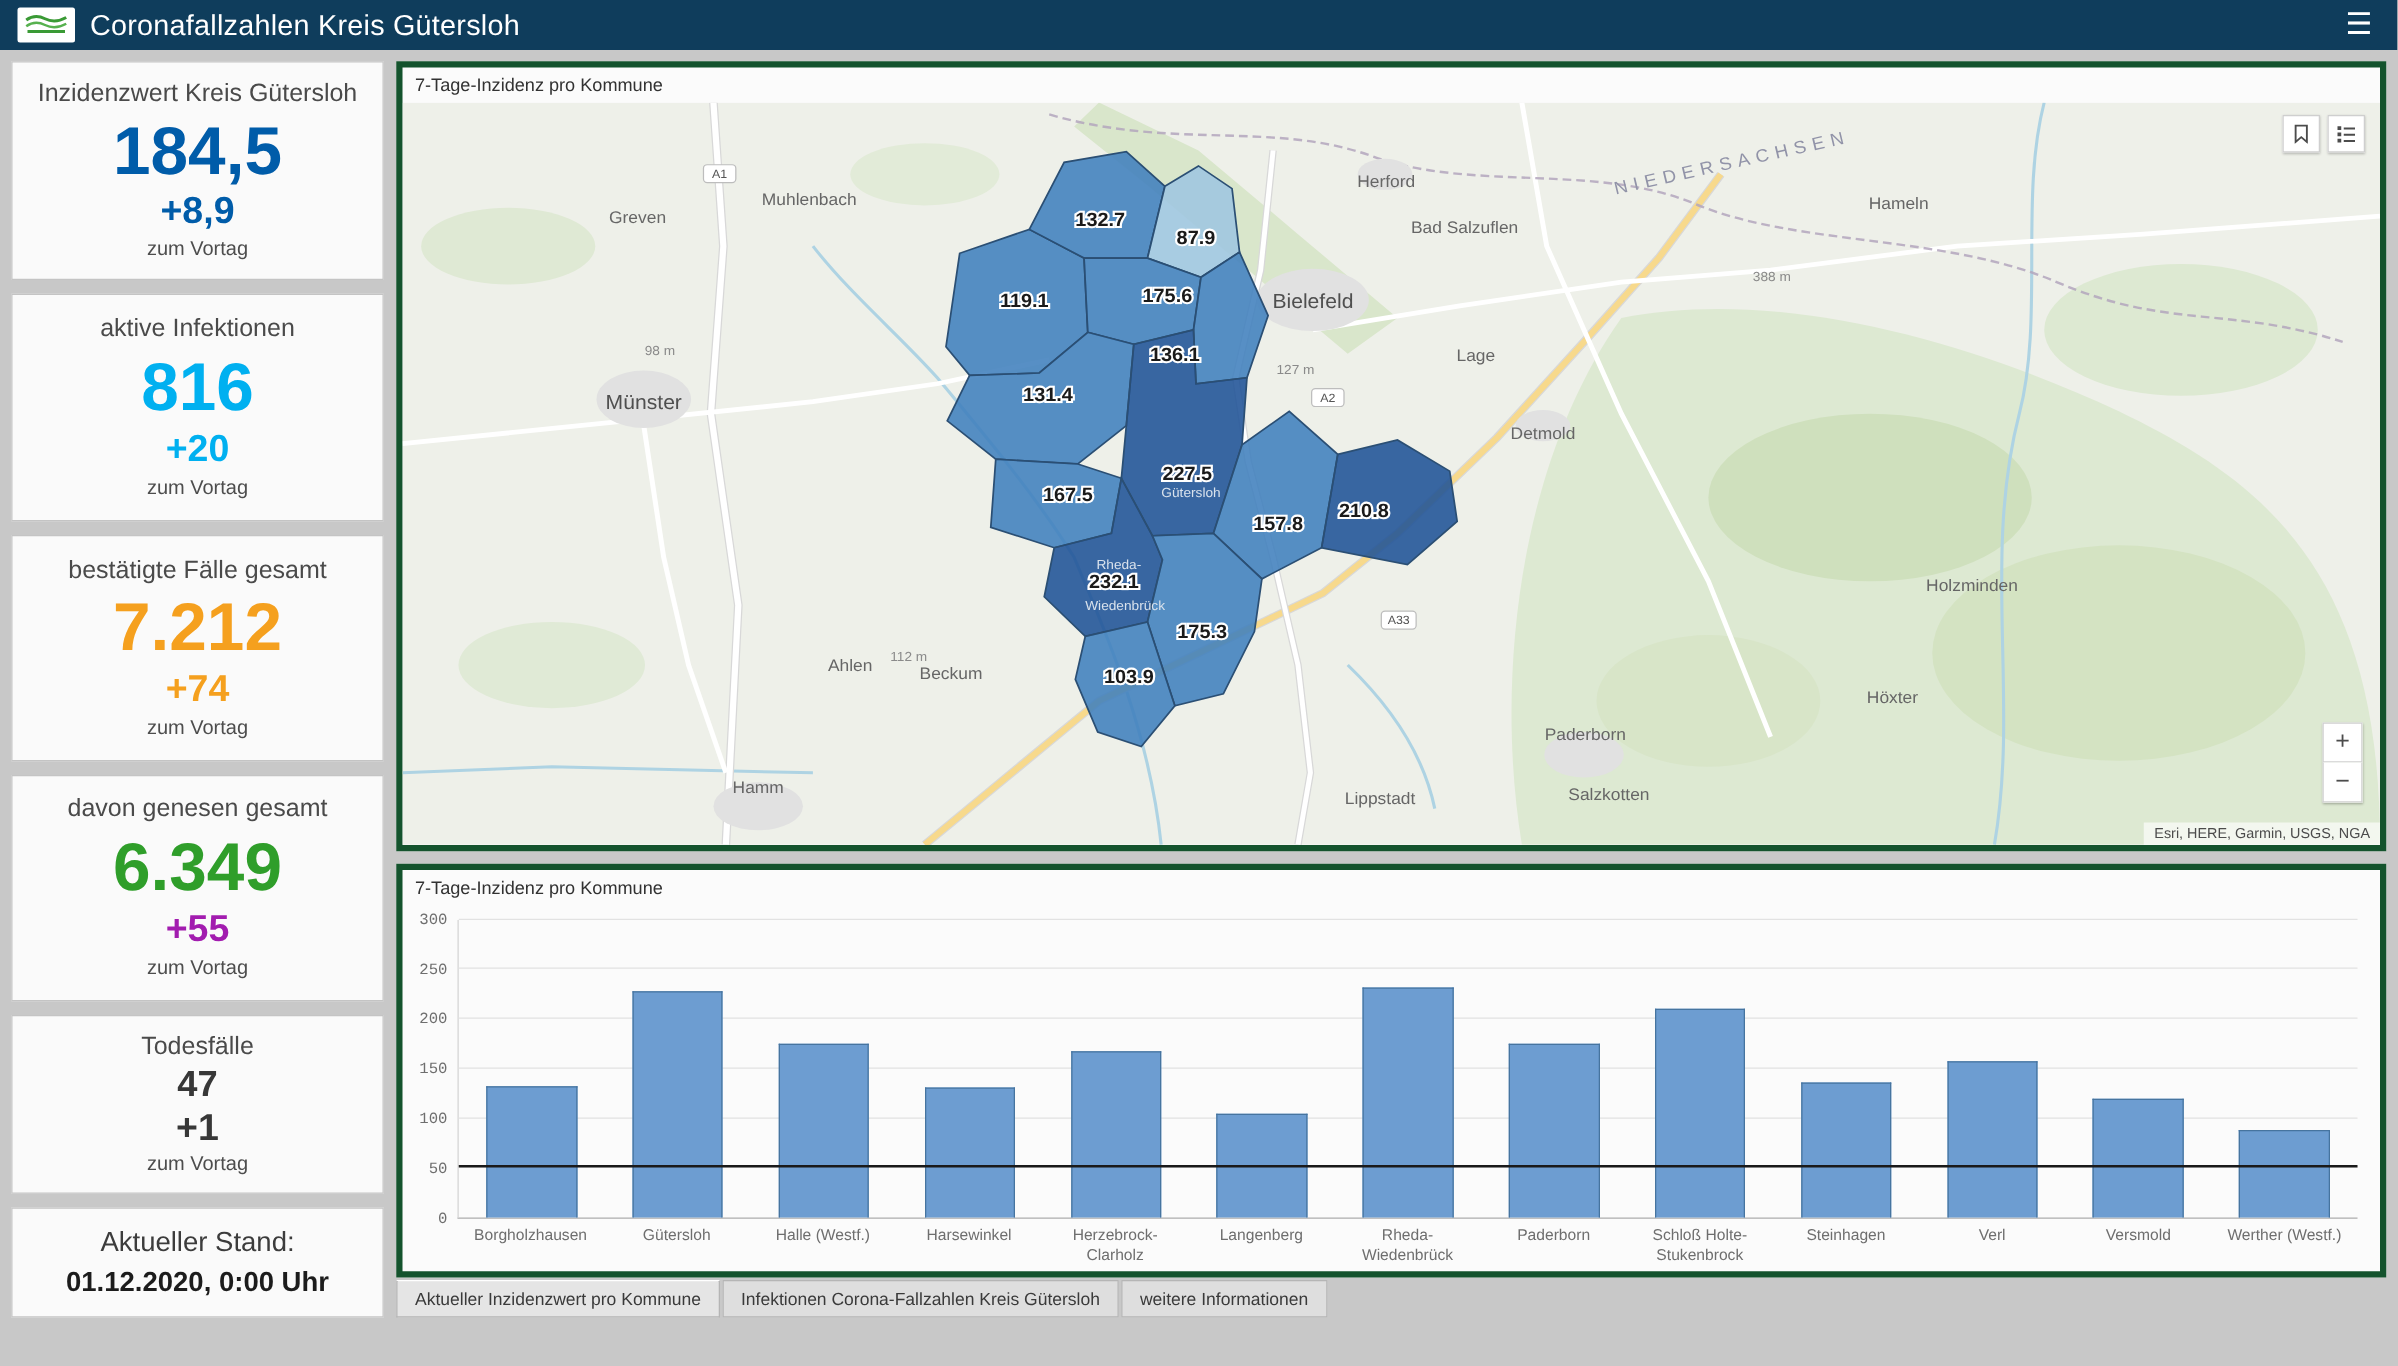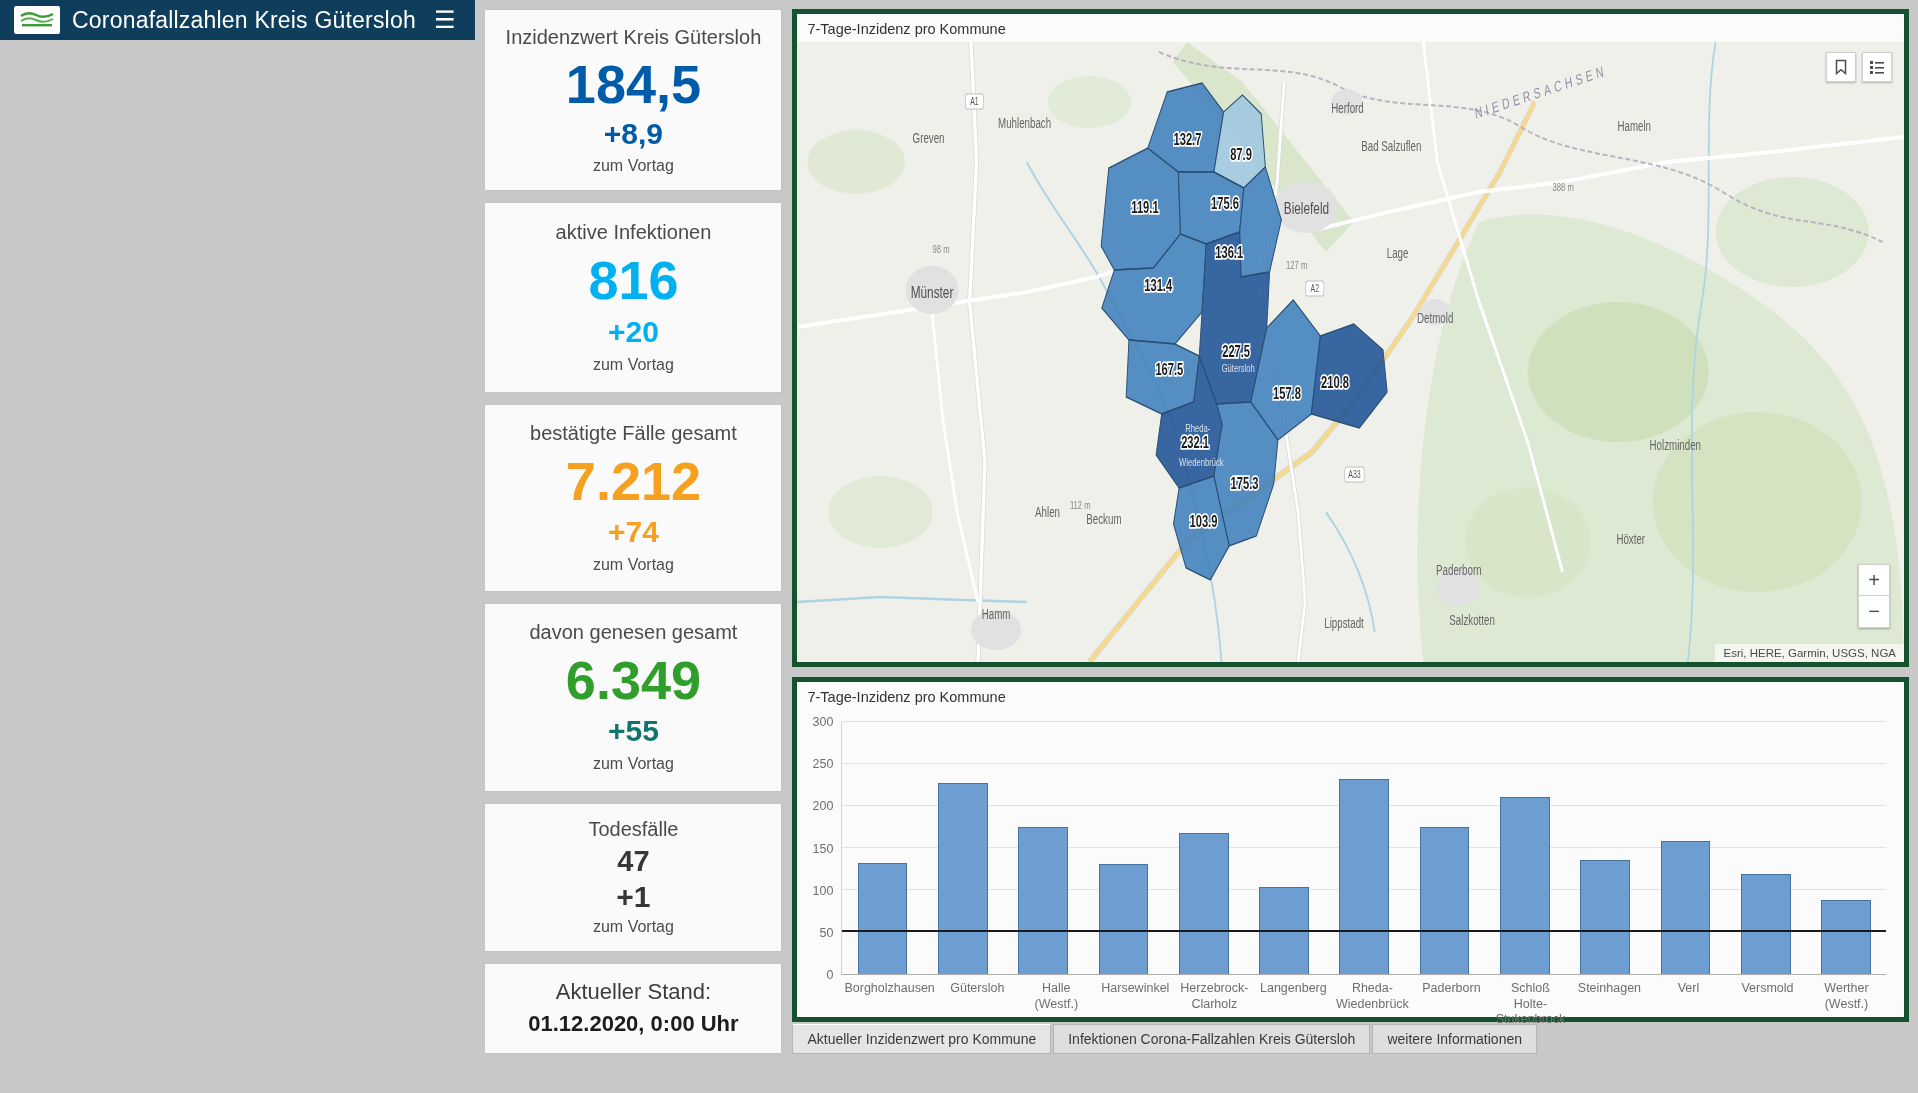--- a/index.html
+++ b/index.html
@@ -1,18 +1,18 @@
 <!DOCTYPE html>
 <html><head>
 <meta charset="utf-8">
 <style>
   * { box-sizing: border-box; margin: 0; padding: 0; }
   html, body { width: 100%; height: 100%; overflow: hidden; }
   body { font-family: "Liberation Sans", sans-serif; background: #c8c8c8; }
-  .app { width: 1918px; height: 1063px; display: flex; flex-direction: row; }
+  .app { width: 1918px; height: 1063px; display: flex; flex-direction: column; }
 
   
   .header { height: 40px; flex: none; background: #0f3d5c; display: flex; align-items: center; padding: 0 14px; gap: 12px; }
   .logo-box { width: 46px; height: 28px; background: #ffffff; border-radius: 2px; display: flex; align-items: center; justify-content: center; flex: none; }
   .header-title { color: #ffffff; font-size: 23px; font-weight: 400; letter-spacing: .2px; }
   .menu-btn { margin-left: auto; color: #ffffff; font-size: 24px; cursor: pointer; line-height: 1; padding: 2px 6px; }
 
   
   .body { flex: 1; min-height: 0; display: flex; gap: 10px; padding: 9px; background: #c8c8c8; }
   .sidebar { width: 298px; flex: none; display: flex; flex-direction: column; gap: 11px; }
@@ -56,21 +56,21 @@
   .map-btns-top { position: absolute; top: 10px; right: 12px; display: flex; gap: 6px; }
   .map-btn { width: 30px; height: 30px; background: #ffffff; border: 1px solid #cfcfcf; box-shadow: 0 1px 2px rgba(0,0,0,.25); display: flex; align-items: center; justify-content: center; cursor: pointer; color: #4c4c4c; }
   .zoom-ctrl { position: absolute; right: 14px; bottom: 34px; display: flex; flex-direction: column; box-shadow: 0 1px 2px rgba(0,0,0,.3); }
   .zoom-btn { width: 32px; height: 32px; background: #ffffff; border: 1px solid #cfcfcf; font-size: 20px; color: #4c4c4c; display: flex; align-items: center; justify-content: center; cursor: pointer; }
   .zoom-btn + .zoom-btn { border-top: none; }
   .attribution { position: absolute; right: 0; bottom: 0; background: rgba(255,255,255,.65); font-size: 11.5px; color: #4c4c4c; padding: 3px 8px; }
 
   
   .chart-body { flex: 1; min-height: 0; display: flex; padding: 12px 18px 4px 6px; }
   .y-axis { width: 38px; position: relative; margin-bottom: 38px; flex: none; }
-  .y-tick-label { position: absolute; right: 8px; transform: translateY(50%); font-size: 12.5px; color: #6e6e6e; }
+  .y-tick-label { position: absolute; right: 8px; transform: translateY(50%); font-size: 12.5px; color: #6e6e6e; font-family: Liberation Mono, monospace; }
   .plot-wrap { flex: 1; min-width: 0; display: flex; flex-direction: column; }
   .plot-area { flex: 1; position: relative; display: flex; align-items: flex-end; border-bottom: 1px solid #adadad; border-left: 1px solid #d4d4d4; min-height: 0; }
   .gridline { position: absolute; left: 0; right: 0; height: 1px; background: #e2e2e2; }
   .threshold { position: absolute; left: 0; right: 0; height: 2px; background: #1a1a1a; z-index: 3; }
   .bar-slot { flex: 1; height: 100%; display: flex; align-items: flex-end; justify-content: center; position: relative; z-index: 2; }
   .bar { width: 62%; border: 1px solid; border-bottom: none; }
   .x-labels { height: 38px; flex: none; display: flex; padding-top: 6px; }
   .x-label { flex: 1; text-align: center; font-size: 12.5px; color: #6e6e6e; line-height: 1.25; padding: 0 3px; }
 
   
@@ -116,21 +116,21 @@
       <div class="stat-card">
         <div class="card-title">bestätigte Fälle gesamt</div>
         <div class="card-value" style="color: rgb(245, 160, 30);">7.212</div>
         <div class="card-delta" style="color: rgb(245, 160, 30);">+74</div>
         <div class="card-note">zum Vortag</div>
       </div>
 
       <div class="stat-card">
         <div class="card-title">davon genesen gesamt</div>
         <div class="card-value" style="color: rgb(47, 158, 42);">6.349</div>
-        <div class="card-delta" style="color: #0f766e; text-align: center;">+55</div>
+        <div class="card-delta" style="color: #a21caf; text-align: center;">+55</div>
         <div class="card-note">zum Vortag</div>
       </div>
 
       <div class="stat-card small-value">
         <div class="card-title">Todesfälle</div>
         <div class="card-value" style="color: rgb(55, 55, 55);">47</div>
         <div class="card-delta" style="color: rgb(55, 55, 55);">+1</div>
         <div class="card-note">zum Vortag</div>
       </div>
 

